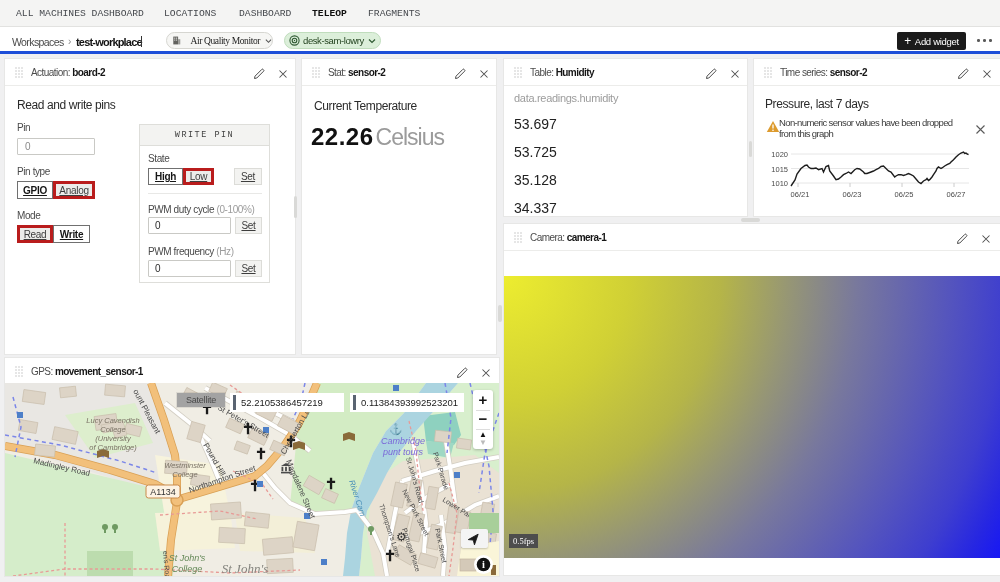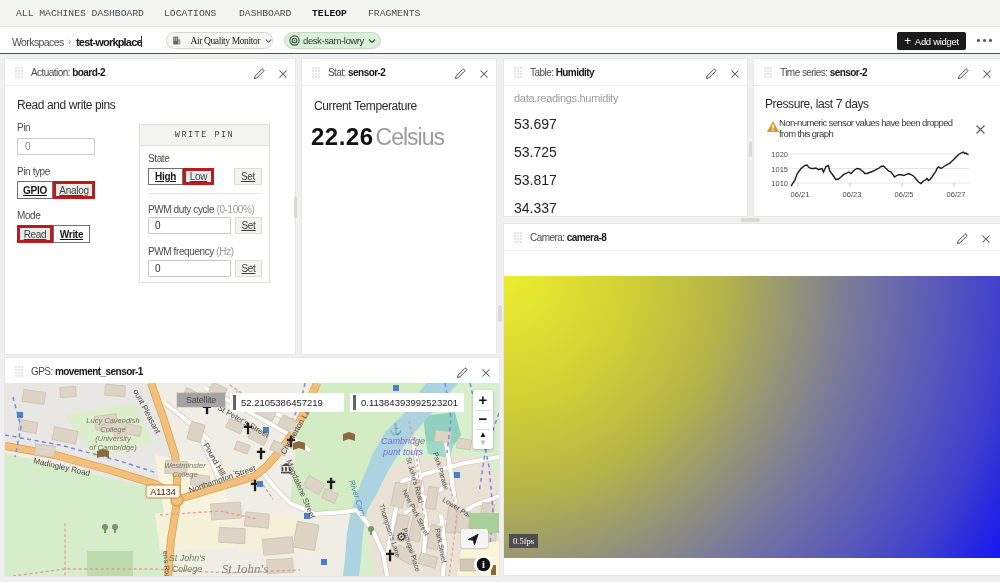--- a/index.html
+++ b/index.html
@@ -2,21 +2,21 @@
 <html><head>
 <meta charset="utf-8">
 <style>
   * { margin:0; padding:0; box-sizing:border-box; }
   html,body { width:1000px; height:582px; overflow:hidden; }
   body { font-family:"Liberation Sans", sans-serif; background:#f0f0f1; position:relative; }
   
   .topnav { position:absolute; left:0; top:0; width:1000px; height:27px; background:#f4f4f3; border-bottom:1px solid #e2e2e0; font-family:"Liberation Mono", monospace; font-size:9.7px; letter-spacing:0px; color:#45484d; }
   .topnav span { position:absolute; top:8px; white-space:nowrap; }
   
-  .bar2 { position:absolute; left:0; top:27px; width:1000px; height:27px; background:#fff; border-bottom:1px solid #1d4ed8; }
+  .bar2 { position:absolute; left:0; top:27px; width:1000px; height:27px; background:#fff; border-bottom:3px solid #1d4ed8; }
   .pill { position:absolute; top:5px; height:17px; border-radius:8.5px; font-size:9.5px; letter-spacing:-0.4px; display:flex; align-items:center; white-space:nowrap; }
   
   .card { position:absolute; background:#fff; border:1px solid #e7e7e6; }
   .chead { position:absolute; left:0; top:0; right:0; height:27px; border-bottom:1px solid #ececea; }
   .chead .title { position:absolute; left:26px; top:8px; font-size:10px; letter-spacing:-0.55px; color:#4c4c4c; white-space:nowrap; }
   .chead .title b { color:#161616; font-weight:700; }
   .dots { position:absolute; left:10px; top:8px; }
   .pencil { position:absolute; top:8.5px; }
   .xicon { position:absolute; top:8.5px; }
   .lbl { font-size:10px; letter-spacing:-0.4px; color:#4a4a4a; white-space:nowrap; }
@@ -194,21 +194,21 @@
     <svg class="pencil" style="left:201px;" width="12" height="12" viewBox="0 0 12 12">
         <path d="M1.5 10.5 L2 8.2 L8.8 1.4 A0.9 0.9 0 0 1 10.1 1.4 L10.6 1.9 A0.9 0.9 0 0 1 10.6 3.2 L3.8 10 L1.5 10.5 Z" fill="none" stroke="#4a4a4a" stroke-width="1"></path>
       </svg>
     <svg class="xicon" style="left:225px;" width="12" height="12" viewBox="0 0 12 12">
         <path d="M2.5 2.5 L9.5 9.5 M9.5 2.5 L2.5 9.5" stroke="#4f4f4f" stroke-width="1.05"></path>
       </svg>
   </div>
   <div style="position:absolute; left:10px; top:33px; font-size:11px; letter-spacing:-0.3px; color:#9c9c9c;">data.readings.humidity</div>
   <div style="position:absolute; left:10px; top:57px; font-size:14px; color:#222;">53.697</div>
   <div style="position:absolute; left:10px; top:85px; font-size:14px; color:#222;">53.725</div>
-  <div style="position:absolute; left:10px; top:113px; font-size:14px; color:#222;">53.817</div>
+  <div style="position:absolute; left:10px; top:113px; font-size:14px; color:#222;">35.128</div>
   <div style="position:absolute; left:10px; top:141px; font-size:14px; color:#222;">34.337</div>
 </div>
 
 <div class="card" id="ts" style="left:753px; top:58px; width:248px; height:159px;">
   <div class="chead">
     <svg class="dots" width="8" height="11" viewBox="0 0 8 11">
         <g fill="#c6c6c6">
           <circle cx="1" cy="1" r="0.8"></circle>
           <circle cx="4" cy="1" r="0.8"></circle>
           <circle cx="7" cy="1" r="0.8"></circle>
@@ -280,21 +280,21 @@
           <circle cx="4" cy="4" r="0.8"></circle>
           <circle cx="7" cy="4" r="0.8"></circle>
           <circle cx="1" cy="7" r="0.8"></circle>
           <circle cx="4" cy="7" r="0.8"></circle>
           <circle cx="7" cy="7" r="0.8"></circle>
           <circle cx="1" cy="10" r="0.8"></circle>
           <circle cx="4" cy="10" r="0.8"></circle>
           <circle cx="7" cy="10" r="0.8"></circle>
         </g>
       </svg>
-    <span class="title">Camera: <b>camera-8</b></span>
+    <span class="title">Camera: <b>camera-1</b></span>
     <svg class="pencil" style="left:452px;" width="12" height="12" viewBox="0 0 12 12">
         <path d="M1.5 10.5 L2 8.2 L8.8 1.4 A0.9 0.9 0 0 1 10.1 1.4 L10.6 1.9 A0.9 0.9 0 0 1 10.6 3.2 L3.8 10 L1.5 10.5 Z" fill="none" stroke="#4a4a4a" stroke-width="1"></path>
       </svg>
     <svg class="xicon" style="left:476px;" width="12" height="12" viewBox="0 0 12 12">
         <path d="M2.5 2.5 L9.5 9.5 M9.5 2.5 L2.5 9.5" stroke="#4f4f4f" stroke-width="1.05"></path>
       </svg>
   </div>
   <div style="position:absolute; left:0px; top:52px; width:496px; height:282px; background:radial-gradient(circle farthest-corner at 0% 0%, #eded2f 0%, #d0d035 22%, #b5b548 38%, #969675 50%, #78789d 62%, #5555bd 78%, #3e3ecf 88%, #2626e2 95%, #1717f5 100%);"></div>
   <div style="position:absolute; left:5px; top:310px; background:#4d4d4d; color:#fff; font-family:Liberation Serif, serif; font-size:8.5px; padding:2px 4px;">0.5fps</div>
 </div>

